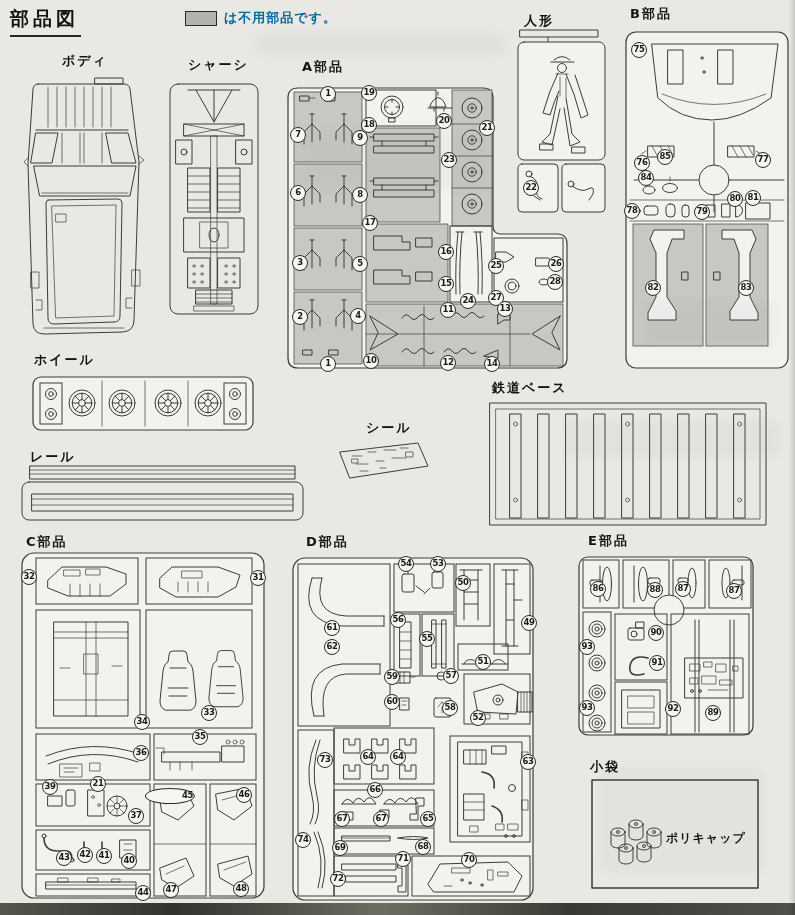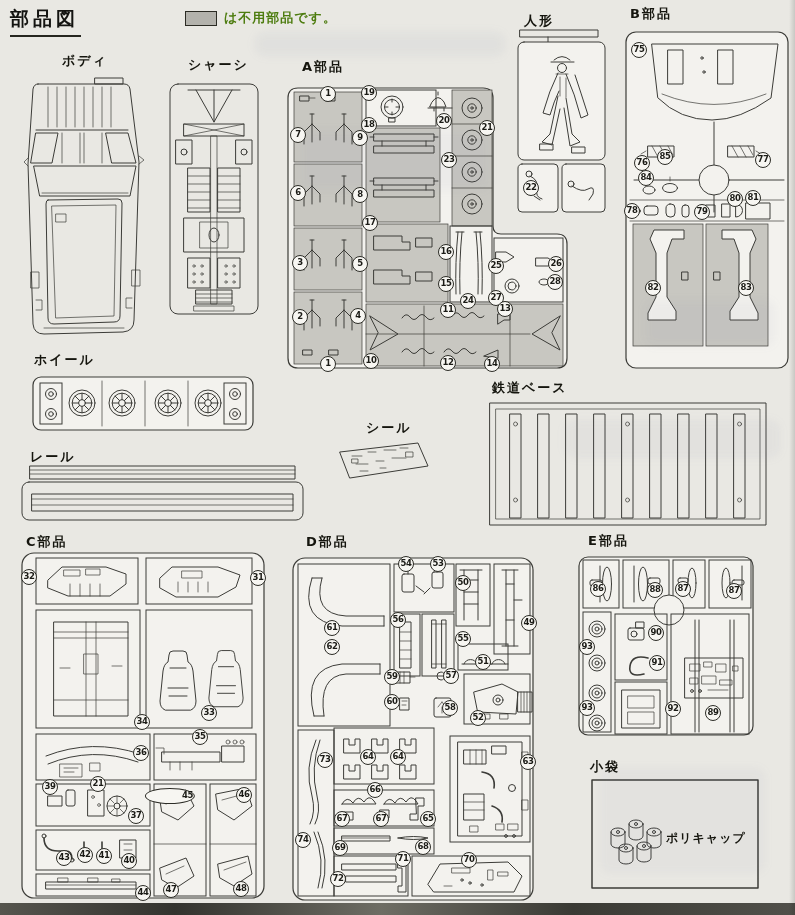--- a/index.html
+++ b/index.html
@@ -13,21 +13,21 @@
   .pfill{fill:var(--sprue-fill,#f3f2ee);stroke:currentColor;stroke-width:1}
   .thin{stroke-width:.7}
   .thick{stroke-width:1.6}
   #title{position:absolute;left:10px;top:6px;font-size:19px;font-weight:700;letter-spacing:4px;
          color:#131310;border-bottom:2px solid #26261f;padding:0 2px 3px 0;z-index:5}
   .label{position:absolute;color:#15150e;font-size:13px;font-weight:600;letter-spacing:2px;
          white-space:nowrap;z-index:5}
   .label.small{font-size:12px;letter-spacing:1px}
   #legend{position:absolute;left:185px;top:9px;display:flex;align-items:center;gap:7px;z-index:5}
   #legend .swatch{width:30px;height:13px;border:1.6px solid #2b2b24}
-  #legend .txt{font-size:13px;color:#4d7c0f;font-weight:600;letter-spacing:1px}
+  #legend .txt{font-size:13px;color:#0369a1;font-weight:600;letter-spacing:1px}
   #balloon-layer{position:absolute;inset:0;z-index:6}
   .balloon{position:absolute;transform:translate(-50%,-50%);box-sizing:border-box;
            min-width:16px;height:16px;padding:0 1px;border:1.2px solid #2c2c26;border-radius:50%;
            background:var(--balloon-bg,#f7f6f2);color:#1b1b16;text-align:center;
            font:700 8.5px/13.5px "DejaVu Sans","Liberation Sans",sans-serif;letter-spacing:-.3px}
   .ghost{position:absolute;filter:blur(4px);border-radius:10px;pointer-events:none;z-index:1}
   #bottomstrip{position:absolute;left:0;top:903px;width:795px;height:12px;z-index:7;
     background:linear-gradient(90deg,#56554e 0%,#33332e 22%,#6e6d64 48%,#3a3a34 72%,#51504a 100%)}
   #rightedge{position:absolute;right:0;top:0;width:6px;height:915px;z-index:7;
     background:linear-gradient(90deg,rgba(0,0,0,0),rgba(0,0,0,.14))}
@@ -674,21 +674,21 @@
       <span class="balloon" style="left: 129px; top: 861px;">40</span>
       <span class="balloon" style="left: 143px; top: 893px;">44</span>
       <span class="balloon" style="left: 171px; top: 890px;">47</span>
       <span class="balloon" style="left: 241px; top: 889px;">48</span>
       <span class="balloon" style="left: 406px; top: 564px;">54</span>
       <span class="balloon" style="left: 438px; top: 564px;">53</span>
       <span class="balloon" style="left: 463px; top: 583px;">50</span>
       <span class="balloon" style="left: 398px; top: 620px;">56</span>
       <span class="balloon" style="left: 332px; top: 628px;">61</span>
       <span class="balloon" style="left: 529px; top: 623px;">49</span>
-      <span class="balloon" style="left: 427px; top: 639px; margin-left: 36px;">55</span>
+      <span class="balloon" style="left: 427px; top: 639px;">55</span>
       <span class="balloon" style="left: 332px; top: 647px;">62</span>
       <span class="balloon" style="left: 483px; top: 662px;">51</span>
       <span class="balloon" style="left: 392px; top: 677px;">59</span>
       <span class="balloon" style="left: 451px; top: 676px;">57</span>
       <span class="balloon" style="left: 392px; top: 702px;">60</span>
       <span class="balloon" style="left: 450px; top: 708px;">58</span>
       <span class="balloon" style="left: 478px; top: 718px;">52</span>
       <span class="balloon" style="left: 325px; top: 760px;">73</span>
       <span class="balloon" style="left: 368px; top: 757px;">64</span>
       <span class="balloon" style="left: 398px; top: 757px;">64</span>

